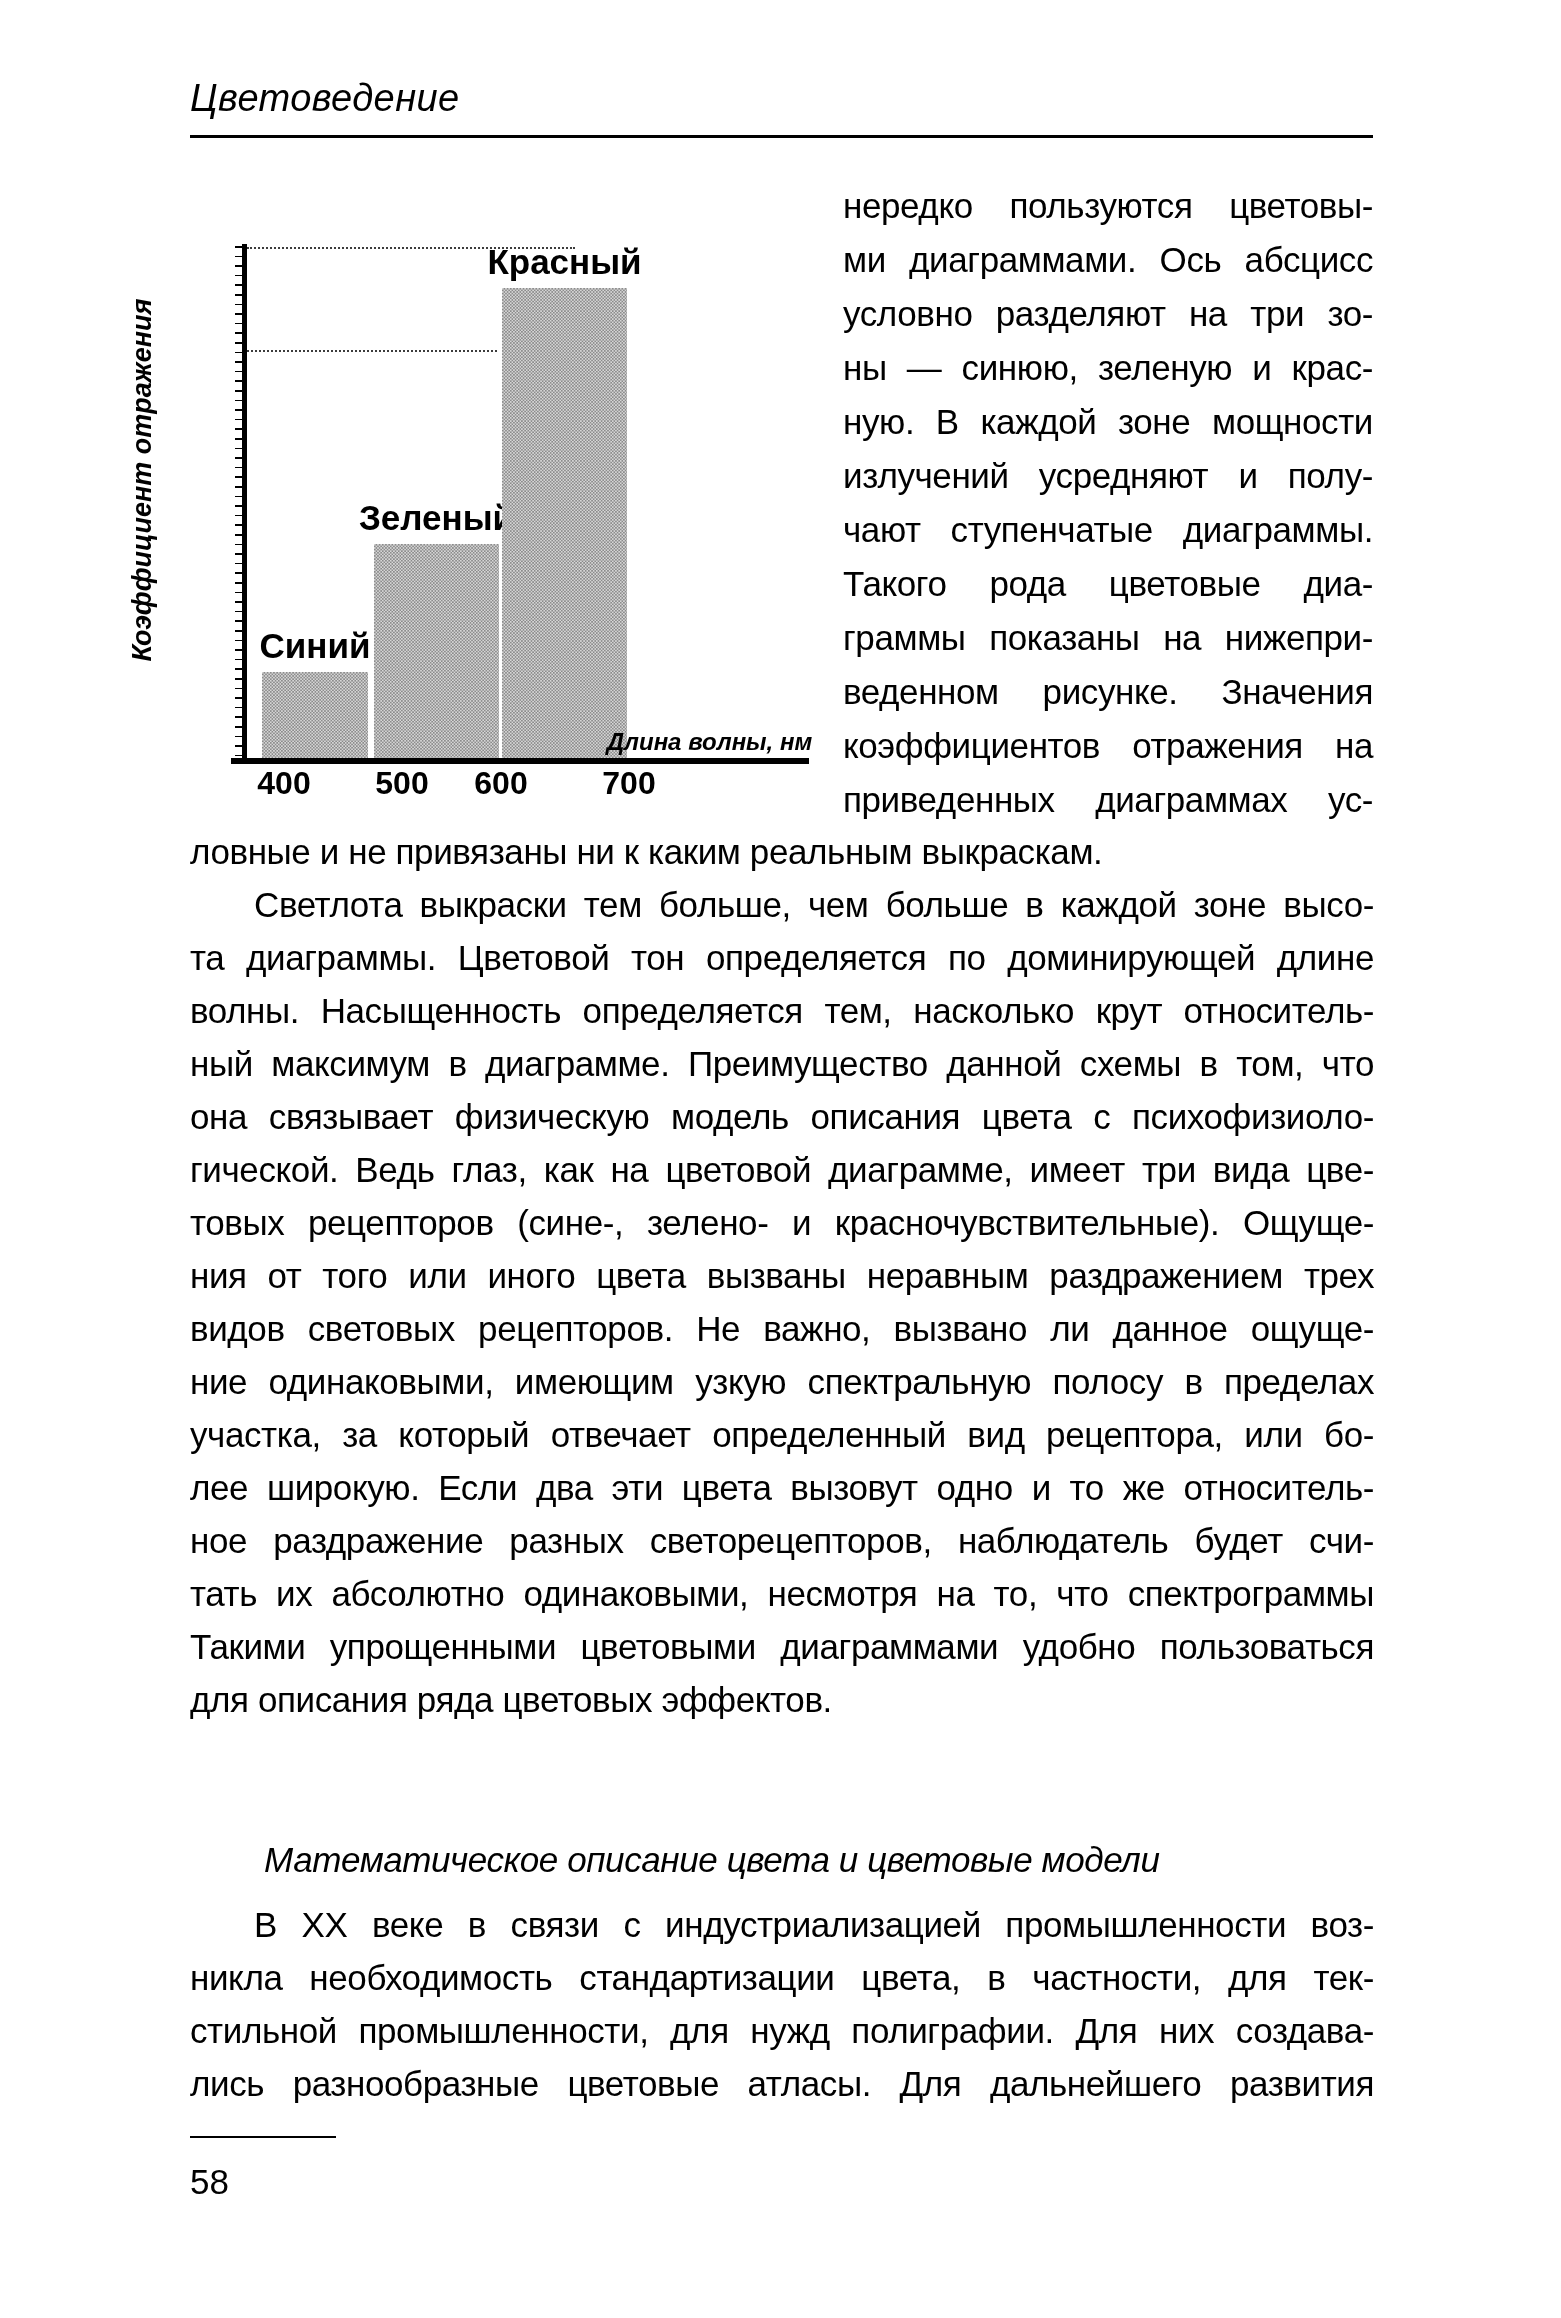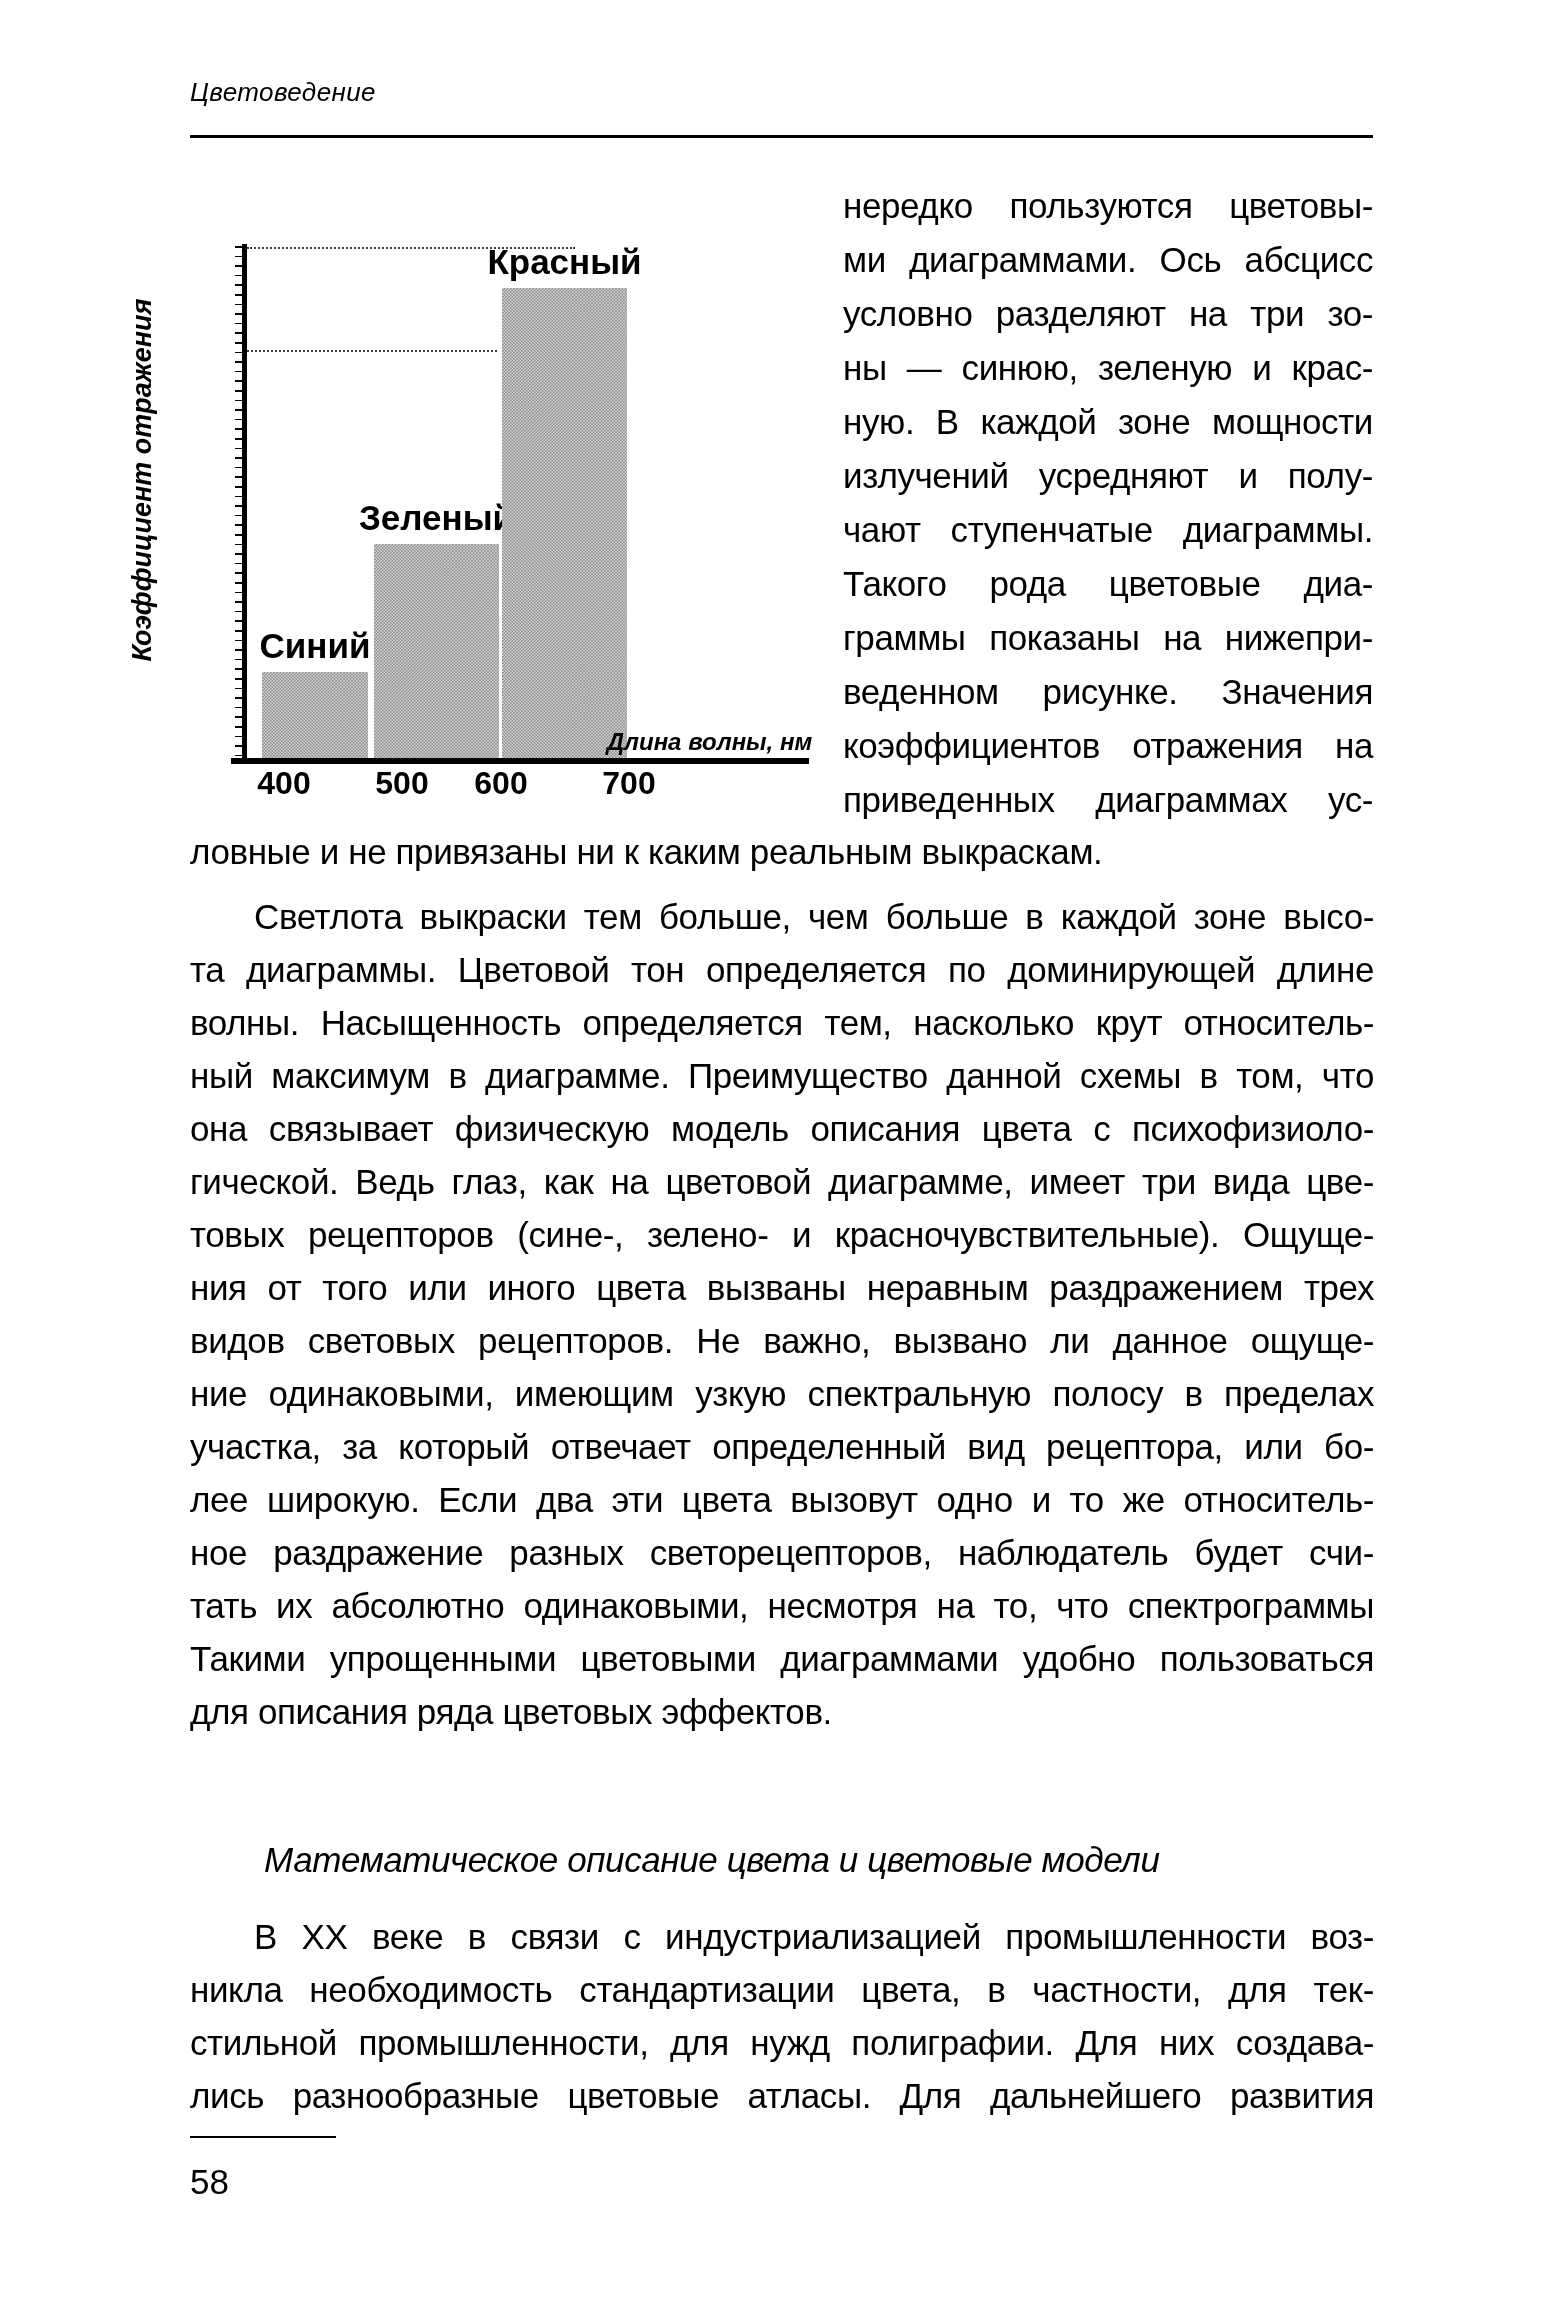--- a/index.html
+++ b/index.html
@@ -4,21 +4,21 @@
 <style>
   * { margin:0; padding:0; box-sizing:border-box; }
   html,body { background:#ffffff; }
   #page {
     position:relative; width:1562px; height:2319px; background:#fff;
     font-family:"Liberation Sans", sans-serif; color:#000; overflow:hidden;
   }
   
   #header-title {
     position:absolute; left:190px; top:77px;
-    font-size:26px; font-style:italic; letter-spacing:0.4px;
+    font-size:38px; font-style:italic; letter-spacing:0.4px;
   }
   #header-rule {
     position:absolute; left:190px; top:135px; width:1183px; height:3.2px; background:#000;
   }
   
   #figure { position:absolute; left:104px; top:236px; width:713px; height:597px; }
   #y-axis-label {
     position:absolute; left:38px; top:244px; transform:translate(-50%,-50%) rotate(-90deg);
     font-size:27px; font-weight:bold; font-style:italic; white-space:nowrap;
   }
@@ -43,21 +43,21 @@
     position:absolute; bottom:100%; left:50%; transform:translateX(-50%);
     margin-bottom:5.6px; font-weight:bold; font-size:35px; white-space:nowrap;
   }
   .x-tick {
     position:absolute; top:529px; transform:translateX(-50%);
     font-weight:bold; font-size:32px;
   }
   
   .jline { text-align:justify; text-align-last:justify; }
   .jline.last { text-align-last:left; }
-  .jline.indent { text-indent:64px;margin-top:12px; }
+  .jline.indent { text-indent:64px; }
   #right-col {
     position:absolute; left:843px; top:179px; width:530px;
     font-size:35px; line-height:54px; letter-spacing:-0.4px;
   }
   #body-text {
     position:absolute; left:190px; top:825px; width:1184px;
     font-size:35px; line-height:53px; letter-spacing:-0.4px;
   }
   #section-heading {
     position:absolute; left:264px; top:1840px;

